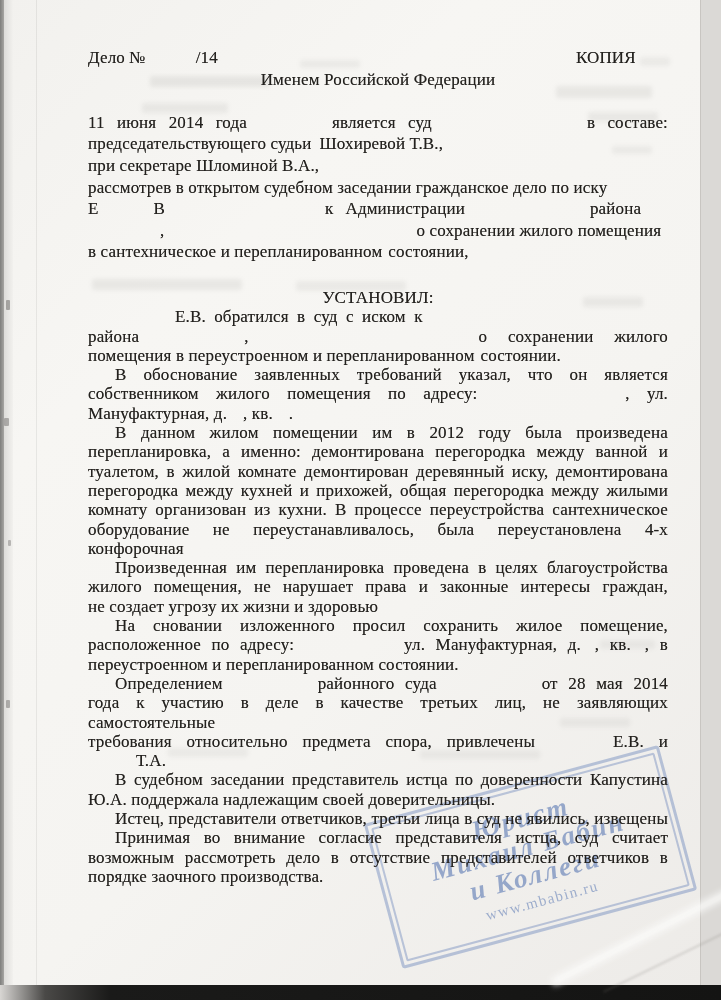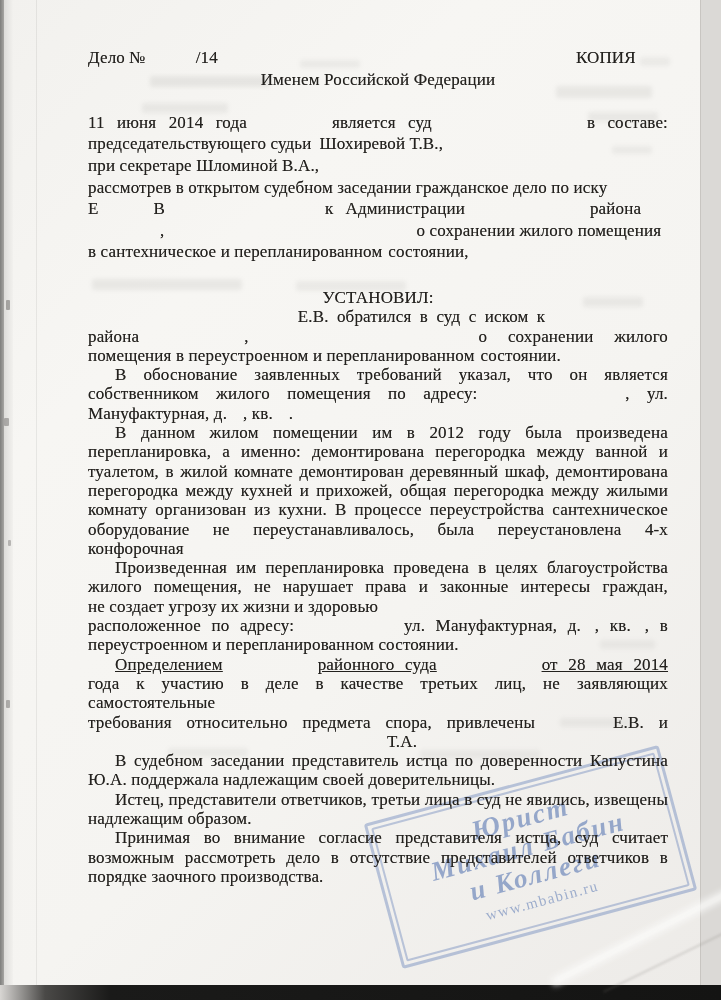--- a/index.html
+++ b/index.html
@@ -101,45 +101,45 @@
     <div class="line jl"><span>11 июня 2014 года</span><span class="blank" style="width: 85px;"></span><span>является суд</span><span class="blank" style="width: 155px;"></span><span>в составе:</span></div>
     <div class="line"><span>председательствующего судьи</span><span class="blank" style="width: 8px;"></span><span>Шохиревой Т.В.,</span></div>
     <div class="line"><span>при секретаре Шломиной В.А.,</span></div>
     <div class="line"><span>рассмотрев в открытом судебном заседании гражданское дело по иску</span></div>
     <div class="line jl"><span>Е</span><span class="blank" style="width: 55px;"></span><span>В</span><span class="blank" style="width: 160px;"></span><span>к</span><span class="blank" style="width: 12px;"></span><span>Администрации</span><span class="blank" style="width: 125px;"></span><span>района</span></div>
     <div class="line"><span class="blank" style="width: 72px;"></span><span>,</span><span class="blank" style="width: 252px;"></span><span>о сохранении жилого помещения</span></div>
     <div class="line"><span>в сантехническое и перепланированном</span><span class="blank" style="width: 6px;"></span><span>состоянии,</span></div>
   </div>
 <div class="text-col" id="body-block">
     <div class="line c"><span>УСТАНОВИЛ:</span></div>
-    <div class="line" style="padding-left: 87px; word-spacing: 4px; text-align: center;"><span>Е.В. обратился в суд с иском к</span></div>
+    <div class="line" style="padding-left: 87px; word-spacing: 4px;"><span>Е.В. обратился в суд с иском к</span></div>
     <div class="line jl"><span>района</span><span class="blank" style="width: 105px;"></span><span>,</span><span class="blank" style="width: 230px;"></span><span>о сохранении жилого</span></div>
     <div class="line"><span>помещения в переустроенном и перепланированном</span><span class="blank" style="width: 6px;"></span><span>состоянии.</span></div>
     <div class="line jl" style="padding-left: 27px;"><span>В обоснование заявленных требований указал, что он является</span></div>
     <div class="line jl"><span>собственником жилого помещения по адресу:</span><span class="blank" style="width: 148px;"></span><span>, ул.</span></div>
     <div class="line"><span>Мануфактурная, д.</span><span class="blank" style="width: 16px;"></span><span>, кв.</span><span class="blank" style="width: 16px;"></span><span>.</span></div>
     <div class="line jl" style="padding-left: 27px;"><span>В данном жилом помещении им в 2012 году была произведена</span></div>
     <div class="line jl"><span>перепланировка, а именно: демонтирована перегородка между ванной и</span></div>
-    <div class="line jl"><span>туалетом, в жилой комнате демонтирован деревянный шкаф, демонтирована</span></div>
+    <div class="line jl"><span>туалетом, в жилой комнате демонтирован деревянный иску, демонтирована</span></div>
     <div class="line jl"><span>перегородка между кухней и прихожей, общая перегородка между жилыми</span></div>
     <div class="line jl"><span>комнату организован из кухни. В процессе переустройства сантехническое</span></div>
     <div class="line jl"><span>оборудование не переустанавливалось, была переустановлена 4-х конфорочная</span></div>
     <div class="line jl" style="padding-left: 27px;"><span>Произведенная им перепланировка проведена в целях благоустройства</span></div>
     <div class="line jl"><span>жилого помещения, не нарушает права и законные интересы граждан,</span></div>
     <div class="line"><span>не создает угрозу их жизни и здоровью</span></div>
+    <div class="line jl" style="padding-left: 27px;"><span>На сновании изложенного просил сохранить жилое помещение,</span></div>
     <div class="line jl"><span>расположенное по адресу:</span><span class="blank" style="width: 110px;"></span><span>ул. Мануфактурная, д.</span><span class="blank" style="width: 14px;"></span><span>, кв.</span><span class="blank" style="width: 14px;"></span><span>, в</span></div>
     <div class="line"><span>переустроенном и перепланированном состоянии.</span></div>
-    <div class="line jl" style="padding-left: 27px; text-decoration: underline;"><span>Определением</span><span class="blank" style="width: 95px;"></span><span>районного суда</span><span class="blank" style="width: 105px;"></span><span>от 28 мая 2014</span></div>
+    <div class="line jl" style="padding-left: 27px;"><span>Определением</span><span class="blank" style="width: 95px;"></span><span>районного суда</span><span class="blank" style="width: 105px;"></span><span>от 28 мая 2014</span></div>
     <div class="line jl"><span>года к участию в деле в качестве третьих лиц, не заявляющих самостоятельные</span></div>
     <div class="line jl"><span>требования относительно предмета спора, привлечены</span><span class="blank" style="width: 78px;"></span><span>Е.В. и</span></div>
-    <div class="line" style="padding-left: 48px; text-align: center;"><span>Т.А.</span></div>
+    <div class="line" style="padding-left: 48px;"><span>Т.А.</span></div>
     <div class="line jl" style="padding-left: 27px;"><span>В судебном заседании представитель истца по доверенности Капустина</span></div>
     <div class="line"><span>Ю.А. поддержала надлежащим своей доверительницы.</span></div>
     <div class="line jl" style="padding-left: 27px;"><span>Истец, представители ответчиков, третьи лица в суд не явились, извещены</span></div>
-    <div class="line"><span>надлежащим образом.</span></div>
     <div class="line jl" style="padding-left: 27px;"><span>Принимая во внимание согласие представителя истца, суд считает</span></div>
     <div class="line jl"><span>возможным рассмотреть дело в отсутствие представителей ответчиков в</span></div>
     <div class="line"><span>порядке заочного производства.</span></div>
   </div>
 
 <div class="crease-light"></div>
 <div class="crease-dark"></div>
 <div class="bar-bottom"></div>
 
 </body></html>

